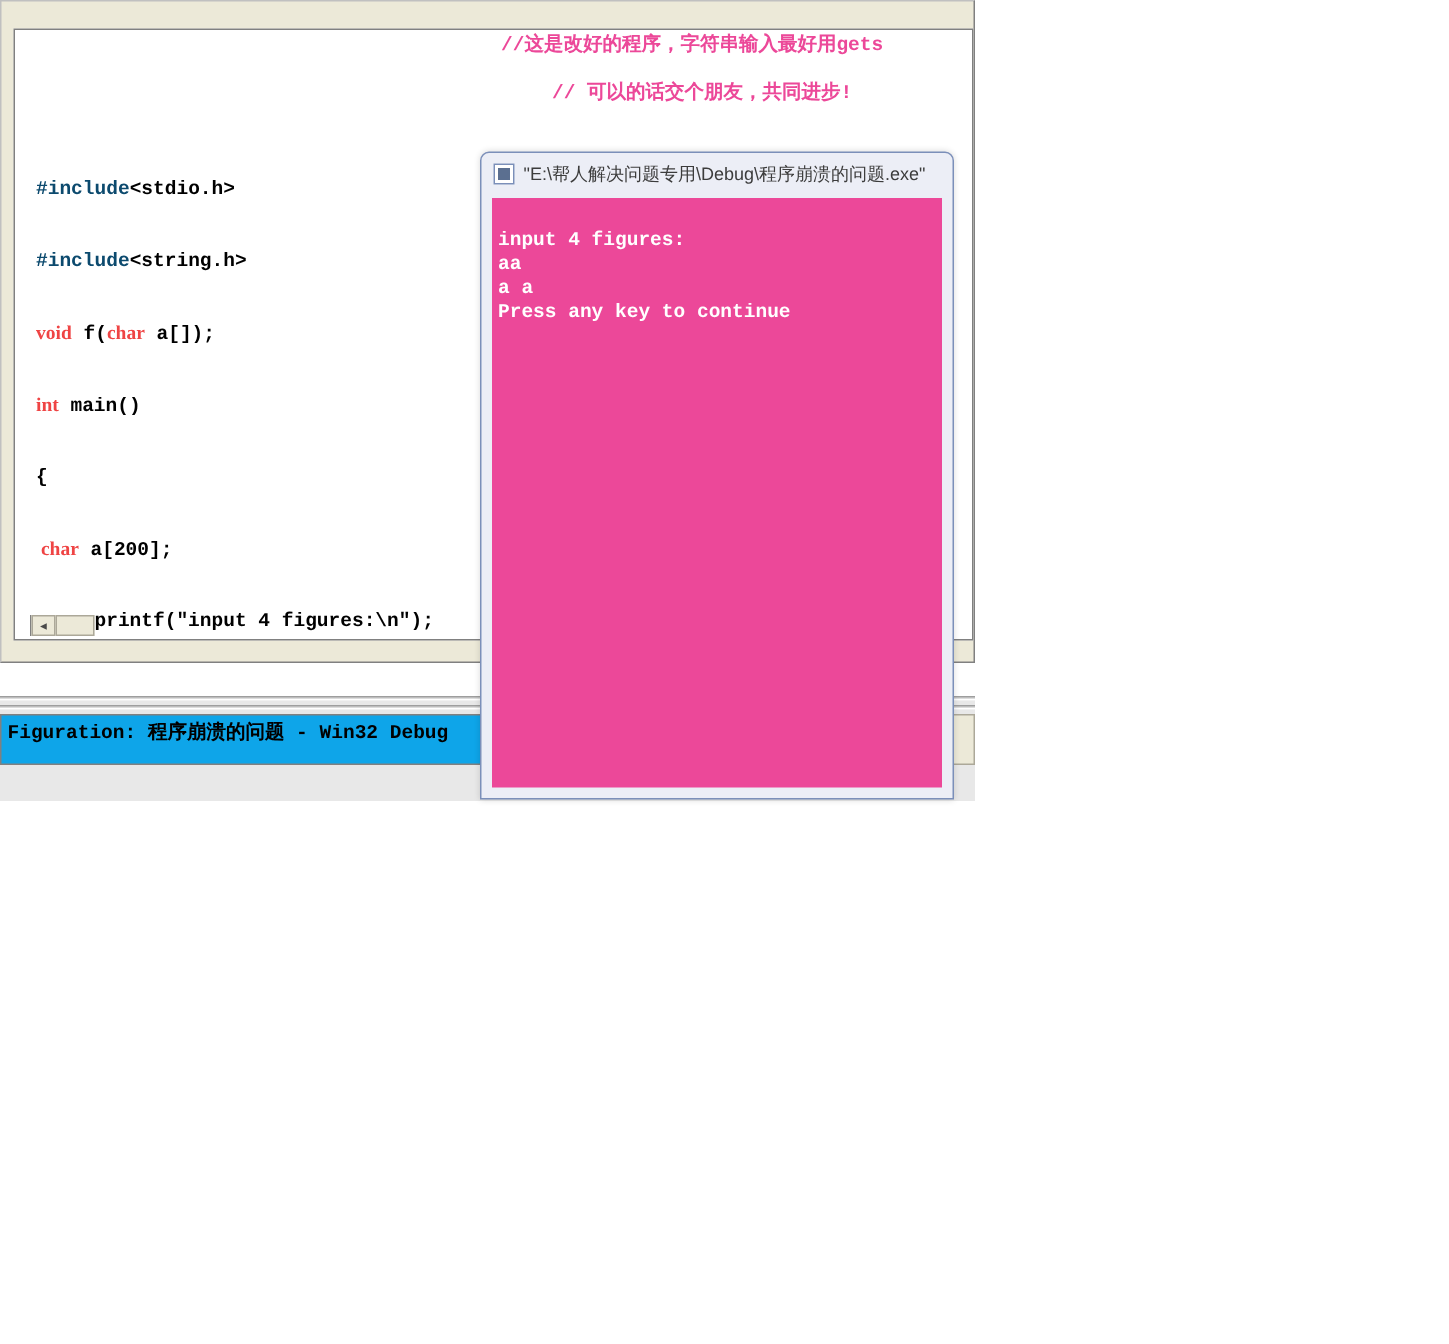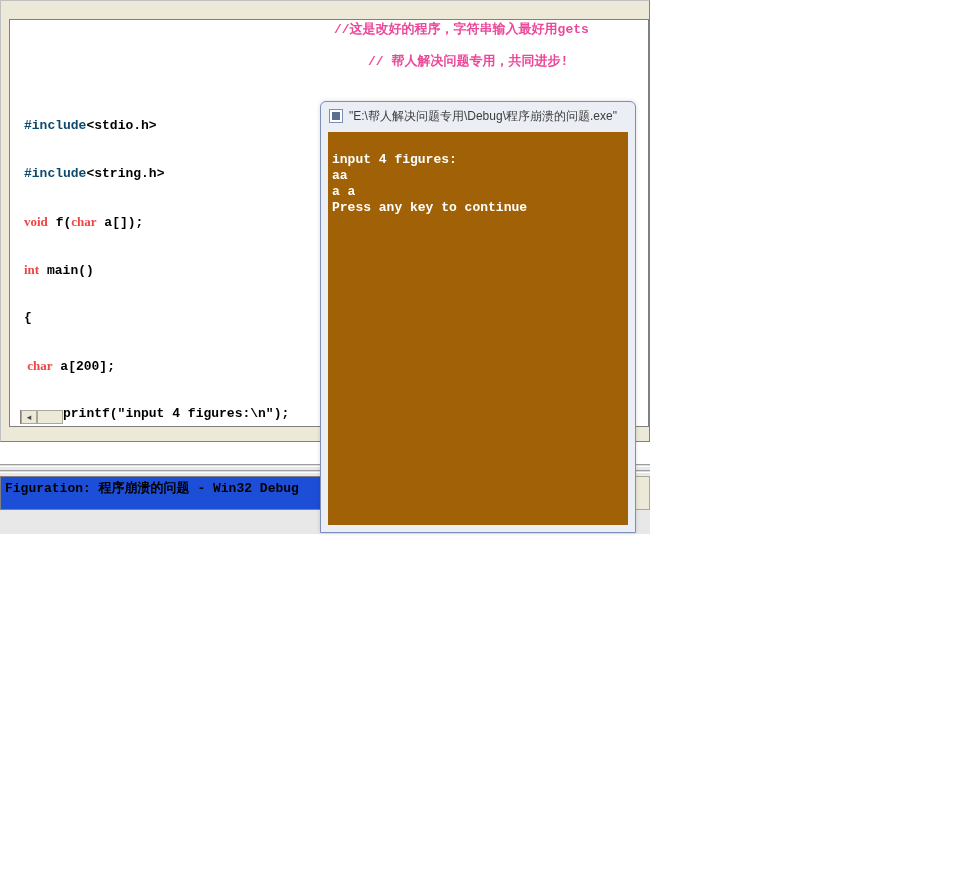--- a/index.html
+++ b/index.html
@@ -129,21 +129,21 @@
     background: #dcdcdc;
     border-top:1px solid #9e9e9e;
     border-bottom:1px solid #ffffff;
   }
   .output-strip {
     position: absolute;
     top: 12px;
     left: 0;
     right: 18px;
     height: 34px;
-    background: #1d4ed8;
+    background: #0ea5e9;
     border:1px solid #808080;
     font-family: "SimSun","Courier New",monospace;
     font-size: 13px;
     font-weight: bold;
     padding: 2px 4px;
     white-space: pre;
   }
   .lower-vscroll {
     position: absolute;
     top: 12px; right:0; width:17px; height:34px;
@@ -178,40 +178,40 @@
     background: #fff;
     position: relative;
   }
   .console-icon::after {
     content:""; position:absolute; left:2px; top:2px;
     width:8px; height:8px; background:#5b6f90;
   }
   .console-client {
     position: absolute;
     left: 7px; right: 7px; top: 30px; bottom: 7px;
-    background: #a16207;
+    background: #ec4899;
     color: #ffffff;
     font-family: "Courier New", monospace;
     font-size: 13px;
     font-weight: bold;
     line-height: 16px;
     padding: 4px 4px;
     white-space: pre;
   }
 </style>
 </head>
 <body>
 
 <div class="editor-frame">
 
   <div class="editor-body">
     <div class="code-area">
 
       <span class="cmt-line l1">//这是改好的程序，字符串输入最好用gets</span>
-      <span class="cmt-line l3">// 帮人解决问题专用，共同进步!</span>
+      <span class="cmt-line l3">// 可以的话交个朋友，共同进步!</span>
 
       <span class="code-line"><span class="kw-green">#include</span><span>&lt;stdio.h&gt;</span></span>
       <span class="code-line"><span class="kw-green">#include</span><span>&lt;string.h&gt;</span></span>
       <span class="code-line"><span class="kw-blue">void</span><span> f(</span><span class="kw-blue">char</span><span> a[]);</span></span>
       <span class="code-line"><span class="kw-blue">int</span><span> main()</span></span>
       <span class="code-line">{</span>
       <span class="code-line"><span class="kw-blue"> char</span><span> a[200];</span></span>
       <span class="code-line">     printf("input 4 figures:\n");</span>
       
       

